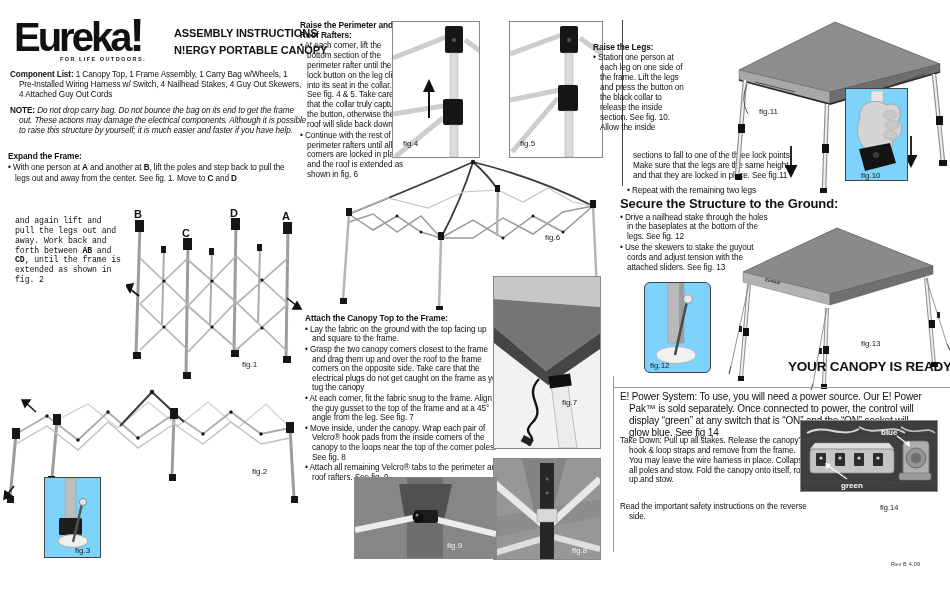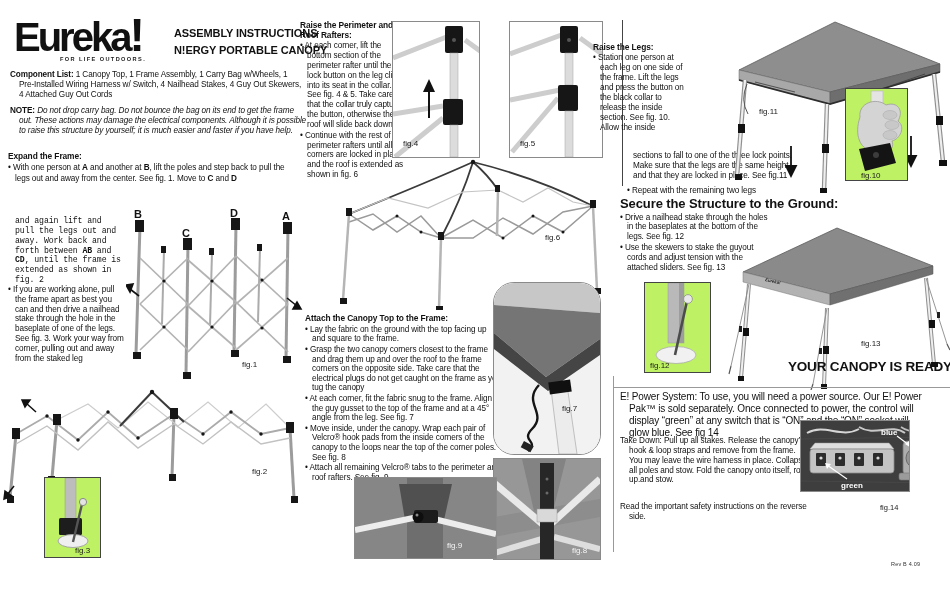--- a/index.html
+++ b/index.html
@@ -12,21 +12,21 @@
   .bul::before{content:"• ";}
   .h{font-weight:bold;font-size:8.4px;margin:0 0 1px 0;}
   b{font-weight:bold;}
   
   .logo-word{font-size:40px;font-weight:bold;letter-spacing:-3px;line-height:1;}
   .logo-bang{font-size:46px;font-weight:bold;letter-spacing:0;line-height:1;}
   .tagline{font-size:5.6px;font-weight:bold;letter-spacing:1.4px;color:#222;}
   .doctitle{font-size:11px;font-weight:bold;line-height:1.55;letter-spacing:-0.1px;}
   
   .figbox{border:1px solid #8a8a8a;background:#fff;box-sizing:border-box;overflow:hidden;}
-  .insetbox{border:1.5px solid #444;background:#bef264;box-sizing:border-box;overflow:hidden;}
+  .insetbox{border:1.5px solid #444;background:#7dd3fc;box-sizing:border-box;overflow:hidden;}
   svg text{font-family:"Liberation Sans",sans-serif;}
   .figletter{font-size:11px;font-weight:bold;fill:#111;}
   .figcap{font-size:8px;fill:#1a1a1a;}
   .figcap-w{font-size:8px;fill:#f5f5f5;}
   .ready{font-size:13.5px;font-weight:bold;letter-spacing:-0.2px;white-space:nowrap;}
   .rule{background:#999;}
   .smallcap{font-size:7.5px;color:#1a1a1a;}
   .rev{font-size:5.5px;color:#333;letter-spacing:0.2px;}
 </style>
 </head>
@@ -43,21 +43,20 @@
 
 <div class="abs txt hang" style="left:10px;top:70px;width:284px;"><b>Component List:</b> 1 Canopy Top,  1 Frame Assembly,  1 Carry Bag w/Wheels,  1 Pre-Installed Wiring Harness w/ Switch,  4 Nailhead Stakes,  4 Guy Out Skewers,  4 Attached Guy Out Cords</div>
 <div class="abs txt hang" style="left:10px;top:106px;width:288px;"><b>NOTE:</b> <i>Do not drop carry bag. Do not bounce the bag on its end to get the frame out. These actions may damage the electrical components. Although it is possible to raise this structure by yourself; it is much easier and faster if you have help.</i></div>
 
 <div class="abs txt" style="left:8px;top:151px;width:293px;line-height:1.3;">
   <div class="h">Expand the Frame:</div>
   <div class="bul">With one person at <b>A</b> and another at <b>B</b>, lift the poles and step back to pull the legs out and away from the center. See fig. 1. Move to <b>C</b> and <b>D</b></div>
 </div>
 <div class="abs txt" style="left:8px;top:216px;width:116px;">
   <div style="padding-left:7px;font-family:Liberation Mono, monospace;">and again lift and pull the legs out and away. Work back and forth between <b>AB</b> and <b>CD</b>, until the frame is extended as shown in fig. 2</div>
-  <div class="bul">If you are working alone, pull the frame apart as best you can and then drive a nailhead stake through the hole in the baseplate of one of the legs. See fig. 3. Work your way from corner, pulling out and away from the staked leg</div>
 </div>
 
 <svg class="abs" style="left:126px;top:206px;" width="180" height="180" viewBox="0 0 180 180">
   <text class="figletter" x="8" y="12">B</text>
   <text class="figletter" x="56" y="31">C</text>
   <text class="figletter" x="104" y="11">D</text>
   <text class="figletter" x="156" y="14">A</text>
   <g stroke="#9c9c9c" stroke-width="3">
     <line x1="14" y1="20" x2="10" y2="148"></line>
       <line x1="62" y1="38" x2="60" y2="168"></line>
@@ -250,21 +249,21 @@
 
 <div class="abs txt" style="left:305px;top:314px;width:196px;line-height:1.17;">
   <div class="h">Attach the Canopy Top to the Frame:</div>
   <div class="bul">Lay the fabric on the ground with the top facing up and square to the frame.</div>
   <div class="bul">Grasp the two canopy corners closest to the frame and drag them up and over the roof to the frame corners on the opposite side. Take care that the electrical plugs do not get caught on the frame as you tug the canopy</div>
   <div class="bul">At each corner, fit the fabric snug to the frame. Align the guy gusset to the top of the frame and at a 45° angle from the leg. See fig. 7</div>
   <div class="bul">Move inside, under the canopy. Wrap each pair of Velcro® hook pads from the inside corners of the canopy to the loops near the top of the corner poles. See fig. 8</div>
   <div class="bul">Attach all remaining Velcro® tabs to the perimeter and roof rafters. See fig. 9</div>
 </div>
 
-<div class="abs figbox" style="left:493px;top:282px;width:108px;height:173px;border-radius:21px;">
+<div class="abs figbox" style="left:493px;top:276px;width:108px;height:173px;">
   <svg width="106" height="171" viewBox="0 0 106 171">
     <rect width="106" height="171" fill="#f2f2f2"></rect>
     <polygon points="0,0 106,0 106,30 0,22" fill="#c7c7c7"></polygon>
     <polygon points="0,22 106,30 106,56 52,94 0,50" fill="#757575"></polygon>
     <polygon points="0,50 52,94 106,56 106,72 54,108 0,66" fill="#454545"></polygon>
     <polygon points="57,106 73,102 83,171 65,171" fill="#ececec" stroke="#b2b2b2" stroke-width="0.8"></polygon>
     <rect x="55" y="98" width="22" height="12" fill="#101010" transform="rotate(-8 66 104)"></rect>
     <path d="M45,102 C28,120 54,130 38,146 C26,158 46,158 34,168" fill="none" stroke="#141414" stroke-width="2.4"></path>
     <rect x="28" y="160" width="11" height="7" fill="#222" transform="rotate(28 33 163)"></rect>
     <text class="figcap" x="68" y="128">fig.7</text>
@@ -367,21 +366,21 @@
     <text class="figcap" x="15" y="89">fig.10</text>
   </svg>
 </div>
 
 <div class="abs txt" style="left:620px;top:196px;width:152px;">
   <div class="h" style="white-space:nowrap;font-size:13px;">Secure the Structure to the Ground:</div>
   <div class="bul">Drive a nailhead stake through the holes in the baseplates at the bottom of the legs. See fig. 12</div>
   <div class="bul" style="width:128px;">Use the skewers to stake the guyout cords and adjust tension with the attached sliders. See fig. 13</div>
 </div>
 
-<div class="abs insetbox" style="left:644px;top:282px;width:67px;height:91px;">
+<div class="abs insetbox" style="left:644px;top:282px;width:67px;height:91px;border-radius:6px;">
   <svg width="65" height="89" viewBox="0 0 65 89">
     <rect x="23" y="0" width="16" height="60" fill="#b9b9b9" stroke="#9a9a9a" stroke-width="0.5"></rect>
     <rect x="34" y="0" width="5" height="60" fill="#9d9d9d"></rect>
     <ellipse cx="31" cy="72" rx="20" ry="8.5" fill="#f1f1f1" stroke="#ababab" stroke-width="0.8"></ellipse>
     <line x1="42" y1="18" x2="30" y2="72" stroke="#4c4c4c" stroke-width="2.6"></line>
     <circle cx="43" cy="16" r="4.4" fill="#e9e9e9" stroke="#8d8d8d" stroke-width="0.8"></circle>
     <text class="figcap" x="5" y="85">fig.12</text>
   </svg>
 </div>
 
@@ -426,21 +425,21 @@
 
 <div class="abs ready" style="left:788px;top:359px;">YOUR CANOPY IS READY!</div>
 
 <div class="abs rule" style="left:613px;top:387px;width:337px;height:1px;"></div>
 <div class="abs rule" style="left:613px;top:376px;width:1px;height:176px;"></div>
 
 <div class="abs txt hang" style="left:620px;top:391px;width:298px;font-size:10px;letter-spacing:-0.15px;">E! Power System: To use, you will need a power source. Our E! Power Pak™ is sold separately. Once connected to power, the control will display “green” at any switch that is “ON” and the “ON” socket will glow blue. See fig 14</div>
 <div class="abs txt hang" style="left:620px;top:436px;width:180px;">Take Down: Pull up all stakes. Release the canopy’s hook &amp; loop straps and remove from the frame. You may leave the wire harness in place. Collapse all poles and stow. Fold the canopy onto itself, roll up.and stow.</div>
 <div class="abs txt hang" style="left:620px;top:502px;width:190px;">Read the important safety instructions on the reverse side.</div>
 
-<div class="abs figbox" style="left:800px;top:420px;width:110px;height:72px;">
+<div class="abs figbox" style="left:800px;top:420px;width:138px;height:72px;">
   <svg width="136" height="70" viewBox="0 0 136 70">
     <rect width="136" height="70" fill="#3e3e3e"></rect>
     <g stroke="#474747" stroke-width="1">
       <line x1="0" y1="18" x2="136" y2="16"></line>
         <line x1="0" y1="60" x2="136" y2="62"></line>
     </g>
     <g fill="none">
       <path d="M6,12 C24,2 40,18 58,8" stroke="#d6d6d6" stroke-width="2"></path>
       <path d="M58,6 C74,16 90,2 104,12" stroke="#c9c9c9" stroke-width="2"></path>
       <path d="M100,6 C114,16 126,4 134,12" stroke="#bdbdbd" stroke-width="1.6"></path>

